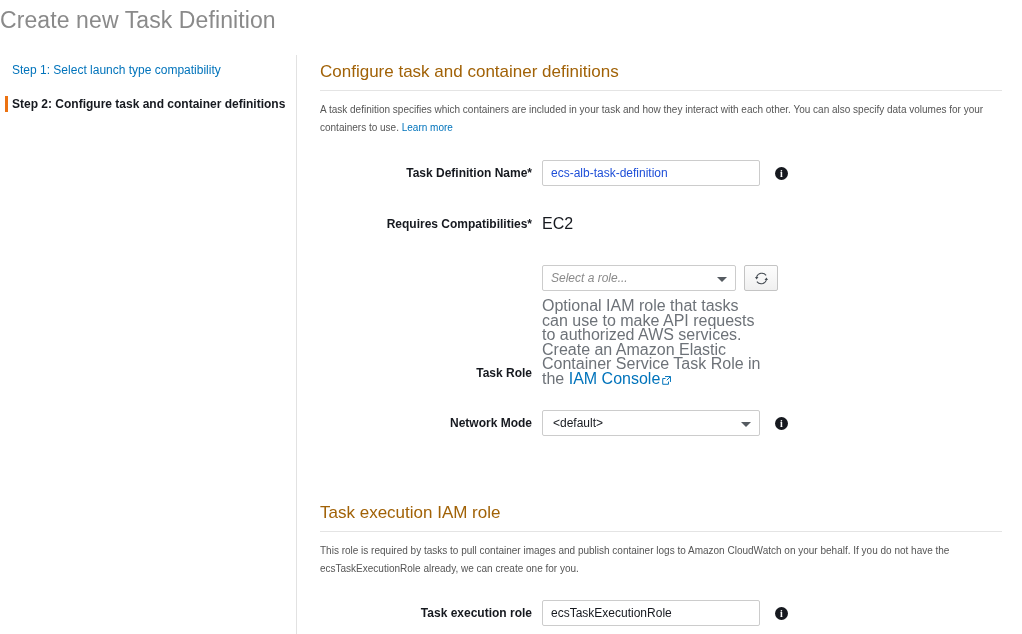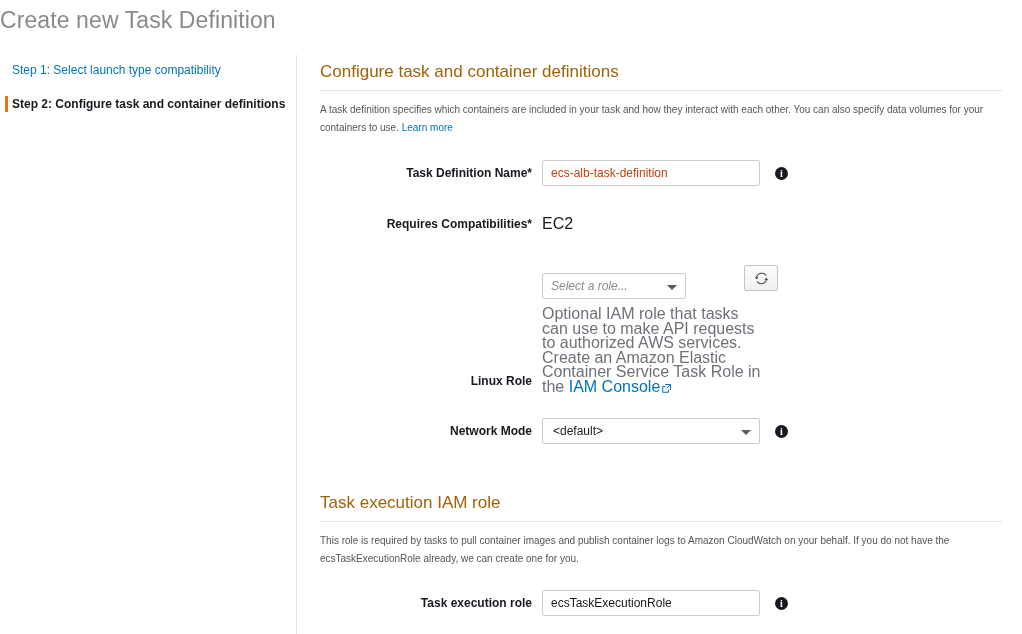--- a/index.html
+++ b/index.html
@@ -133,21 +133,21 @@
   
   .text-input {
     width: 218px;
     height: 26px;
     box-sizing: border-box;
     border: 1px solid #cccccc;
     border-radius: 2px;
     padding: 0 8px;
     font-family: "Liberation Sans", sans-serif;
     font-size: 12px;
-    color: #c2410c;
+    color: #1d4ed8;
     background: #ffffff;
     outline: none;
   }
   .text-input::placeholder { color: #9b9b9b; font-style: italic; }
 
   
   .select-box {
     position: relative;
     height: 26px;
     box-sizing: border-box;
@@ -168,21 +168,21 @@
   .select-caret {
     position: absolute;
     right: 8px;
     top: 11px;
     width: 0;
     height: 0;
     border-left: 5px solid transparent;
     border-right: 5px solid transparent;
     border-top: 5px solid #555b61;
   }
-  .w-task-role { width: 144px; margin-top: 8px; }
+  .w-task-role { width: 194px; }
   .w-network { width: 218px; padding-left: 10px; }
   .w-exec-role { width: 218px; }
 
   
   .refresh-btn {
     position: absolute;
     left: 202px;
     top: 0;
     width: 34px;
     height: 26px;
@@ -272,21 +272,21 @@
   </div>
 
   <div class="form-row" style="margin-top:25px;">
     <div class="field-label">Requires Compatibilities*</div>
     <div class="field-control">
       <span class="static-value">EC2</span>
     </div>
   </div>
 
   <div class="form-row" style="margin-top:28px;">
-    <div class="field-label">Linux Role</div>
+    <div class="field-label">Task Role</div>
     <div class="field-control">
       <div class="select-box w-task-role placeholder-style">
         <span>Select a role...</span>
         <span class="select-caret"></span>
       </div>
       <div class="refresh-btn">
         <span>
           <svg width="13" height="13" viewBox="0 0 16 16">
             <path d="M13.2 4.6 A6 6 0 0 0 2.6 6.2 L4.3 6.2 L1.9 9.2 L0 6.2 L1.4 6.2 A7.4 7.4 0 0 1 14.2 3.6 Z" fill="#444b52"></path>
             <path d="M2.8 11.4 A6 6 0 0 0 13.4 9.8 L11.7 9.8 L14.1 6.8 L16 9.8 L14.6 9.8 A7.4 7.4 0 0 1 1.8 12.4 Z" fill="#444b52"></path>
@@ -307,21 +307,21 @@
     <div class="field-label">Network Mode</div>
     <div class="field-control">
       <div class="select-box w-network">
         <span>&lt;default&gt;</span>
         <span class="select-caret"></span>
       </div>
       <span class="info-icon" style="left:233px; top:7px;">i</span>
     </div>
   </div>
 
-  <div style="margin-top:48px;">
+  <div style="margin-top:66px;">
     <h2 class="section-title">Task execution IAM role</h2>
     <div class="section-rule"></div>
     <p class="section-desc">This role is required by tasks to pull container images and publish container logs to Amazon CloudWatch on your behalf. If you do not have the ecsTaskExecutionRole already, we can create one for you.</p>
   </div>
 
   <div class="form-row" style="margin-top:22px;">
     <div class="field-label">Task execution role</div>
     <div class="field-control">
       <div class="select-box w-exec-role">
         <span>ecsTaskExecutionRole</span>

